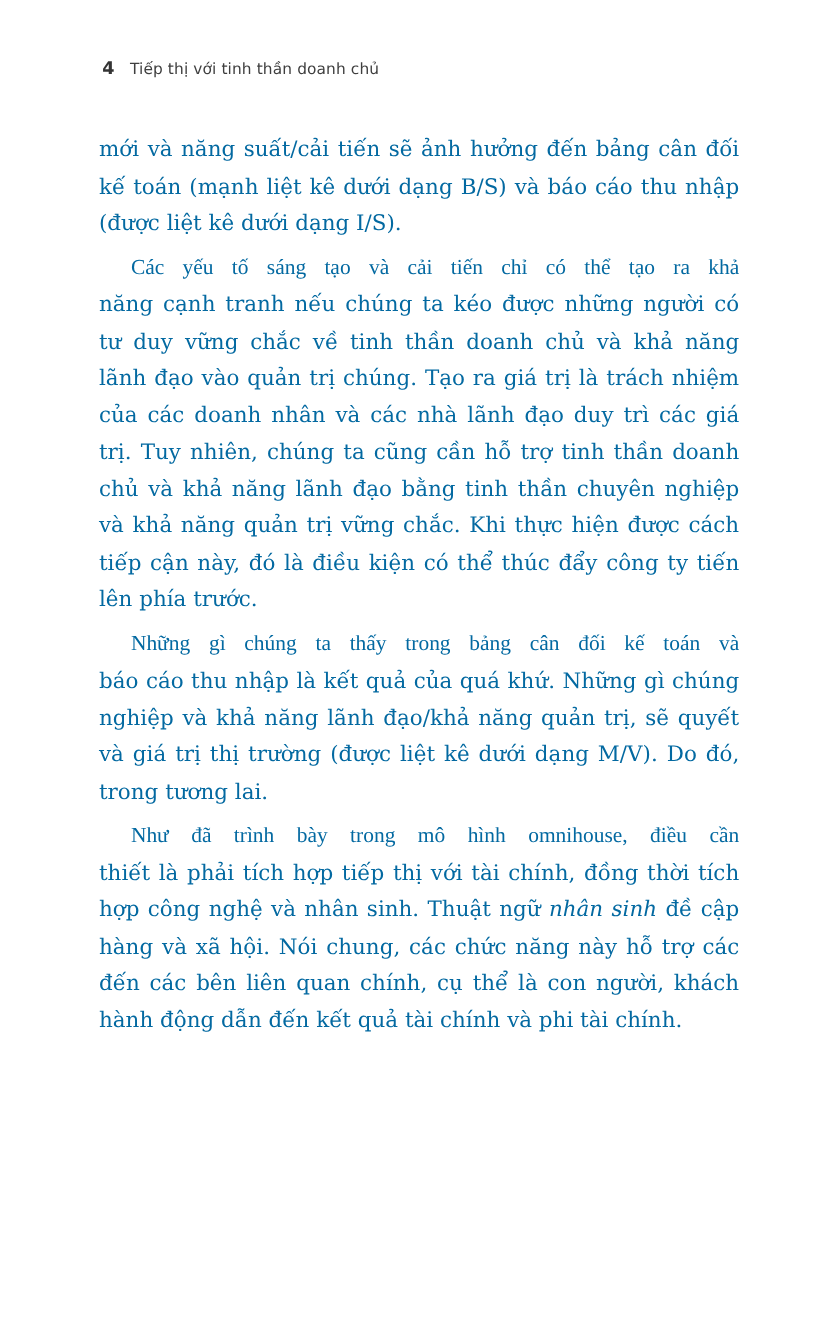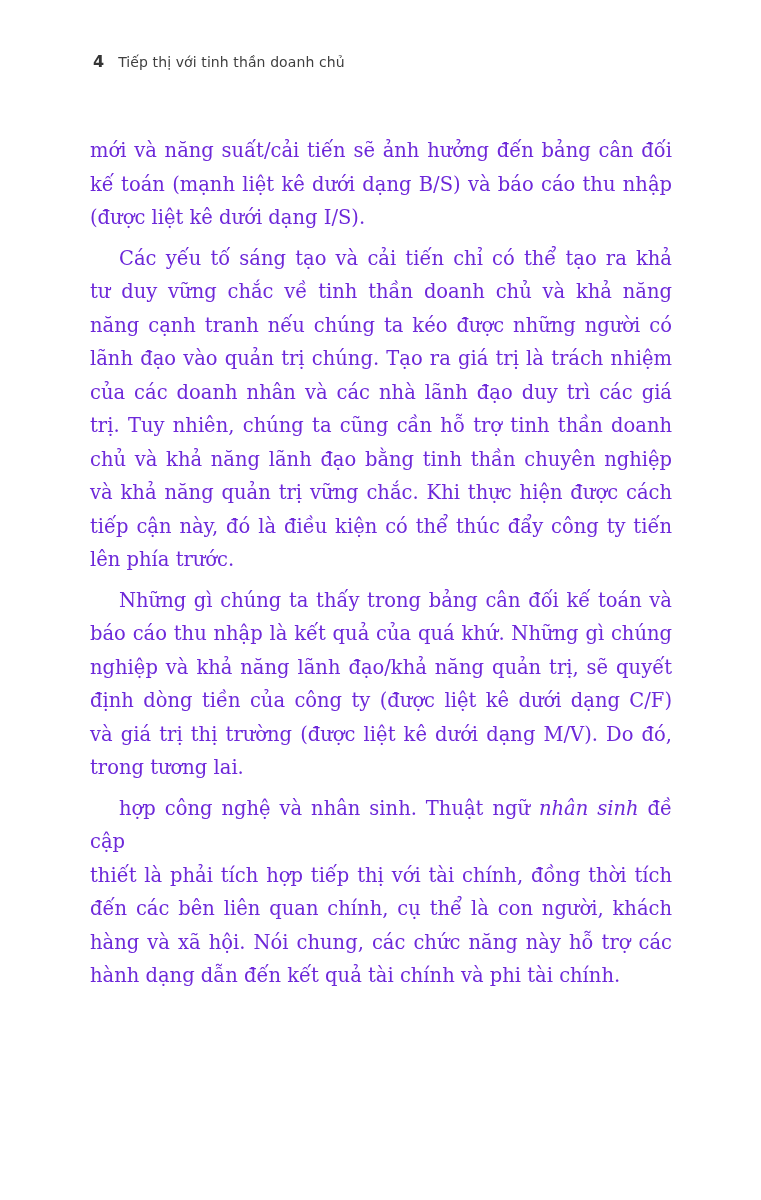--- a/index.html
+++ b/index.html
@@ -25,68 +25,68 @@
     font-size: 16px;
     font-weight: bold;
     color: #343434;
   }
   .running-head {
     font-size: 14px;
     letter-spacing: 0.1px;
   }
   .body-text {
     position: absolute;
-    top: 134px;
+    top: 119px;
     left: 90px;
     width: 582px;
     font-size: 19.5px;
     line-height: 33.5px;
-    color: #6d28d9;
+    color: #0369a1;
   }
   .paragraph + .paragraph { margin-top: 7px; }
   .line { text-align: justify; }
   .line.jl { text-align-last: justify; }
-  .paragraph.indent .line:first-child { text-indent: 29px; }
+  .paragraph.indent .line:first-child { text-indent: 29px; font-family: Liberation Serif, serif; }
   em { font-style: italic; }
 </style>
 </head>
 <body>
 
 <div class="page">
   <div class="header">
     <span class="page-number">4</span>
     <span class="running-head">Tiếp thị với tinh thần doanh chủ</span>
   </div>
   <div class="body-text" id="body-text">
       <div class="paragraph">
         <div class="line jl"><span>mới và năng suất/cải tiến sẽ ảnh hưởng đến bảng cân đối</span></div>
         <div class="line jl"><span>kế toán (mạnh liệt kê dưới dạng B/S) và báo cáo thu nhập</span></div>
         <div class="line"><span>(được liệt kê dưới dạng I/S).</span></div>
       </div>
       <div class="paragraph indent">
         <div class="line jl"><span>Các yếu tố sáng tạo và cải tiến chỉ có thể tạo ra khả</span></div>
+        <div class="line jl"><span>năng cạnh tranh nếu chúng ta kéo được những người có</span></div>
         <div class="line jl"><span>tư duy vững chắc về tinh thần doanh chủ và khả năng</span></div>
-        <div class="line jl"><span>năng cạnh tranh nếu chúng ta kéo được những người có</span></div>
         <div class="line jl"><span>lãnh đạo vào quản trị chúng. Tạo ra giá trị là trách nhiệm</span></div>
         <div class="line jl"><span>của các doanh nhân và các nhà lãnh đạo duy trì các giá</span></div>
         <div class="line jl"><span>trị. Tuy nhiên, chúng ta cũng cần hỗ trợ tinh thần doanh</span></div>
         <div class="line jl"><span>chủ và khả năng lãnh đạo bằng tinh thần chuyên nghiệp</span></div>
         <div class="line jl"><span>và khả năng quản trị vững chắc. Khi thực hiện được cách</span></div>
         <div class="line jl"><span>tiếp cận này, đó là điều kiện có thể thúc đẩy công ty tiến</span></div>
         <div class="line"><span>lên phía trước.</span></div>
       </div>
       <div class="paragraph indent">
         <div class="line jl"><span>Những gì chúng ta thấy trong bảng cân đối kế toán và</span></div>
         <div class="line jl"><span>báo cáo thu nhập là kết quả của quá khứ. Những gì chúng</span></div>
         <div class="line jl"><span>nghiệp và khả năng lãnh đạo/khả năng quản trị, sẽ quyết</span></div>
-        <div class="line jl"><span>định dòng tiền của công ty (được liệt kê dưới dạng C/F)</span></div>
         <div class="line jl"><span>và giá trị thị trường (được liệt kê dưới dạng M/V). Do đó,</span></div>
         <div class="line"><span>trong tương lai.</span></div>
       </div>
       <div class="paragraph indent">
+        <div class="line jl"><span>Như đã trình bày trong mô hình omnihouse, điều cần</span></div>
+        <div class="line jl"><span>thiết là phải tích hợp tiếp thị với tài chính, đồng thời tích</span></div>
         <div class="line jl"><span>hợp công nghệ và nhân sinh. Thuật ngữ </span><em>nhân sinh</em><span> đề cập</span></div>
-        <div class="line jl"><span>thiết là phải tích hợp tiếp thị với tài chính, đồng thời tích</span></div>
+        <div class="line jl"><span>hàng và xã hội. Nói chung, các chức năng này hỗ trợ các</span></div>
         <div class="line jl"><span>đến các bên liên quan chính, cụ thể là con người, khách</span></div>
-        <div class="line jl"><span>hàng và xã hội. Nói chung, các chức năng này hỗ trợ các</span></div>
-        <div class="line"><span>hành dạng dẫn đến kết quả tài chính và phi tài chính.</span></div>
+        <div class="line"><span>hành động dẫn đến kết quả tài chính và phi tài chính.</span></div>
       </div>
     </div>
 </div>
 
 </body></html>

